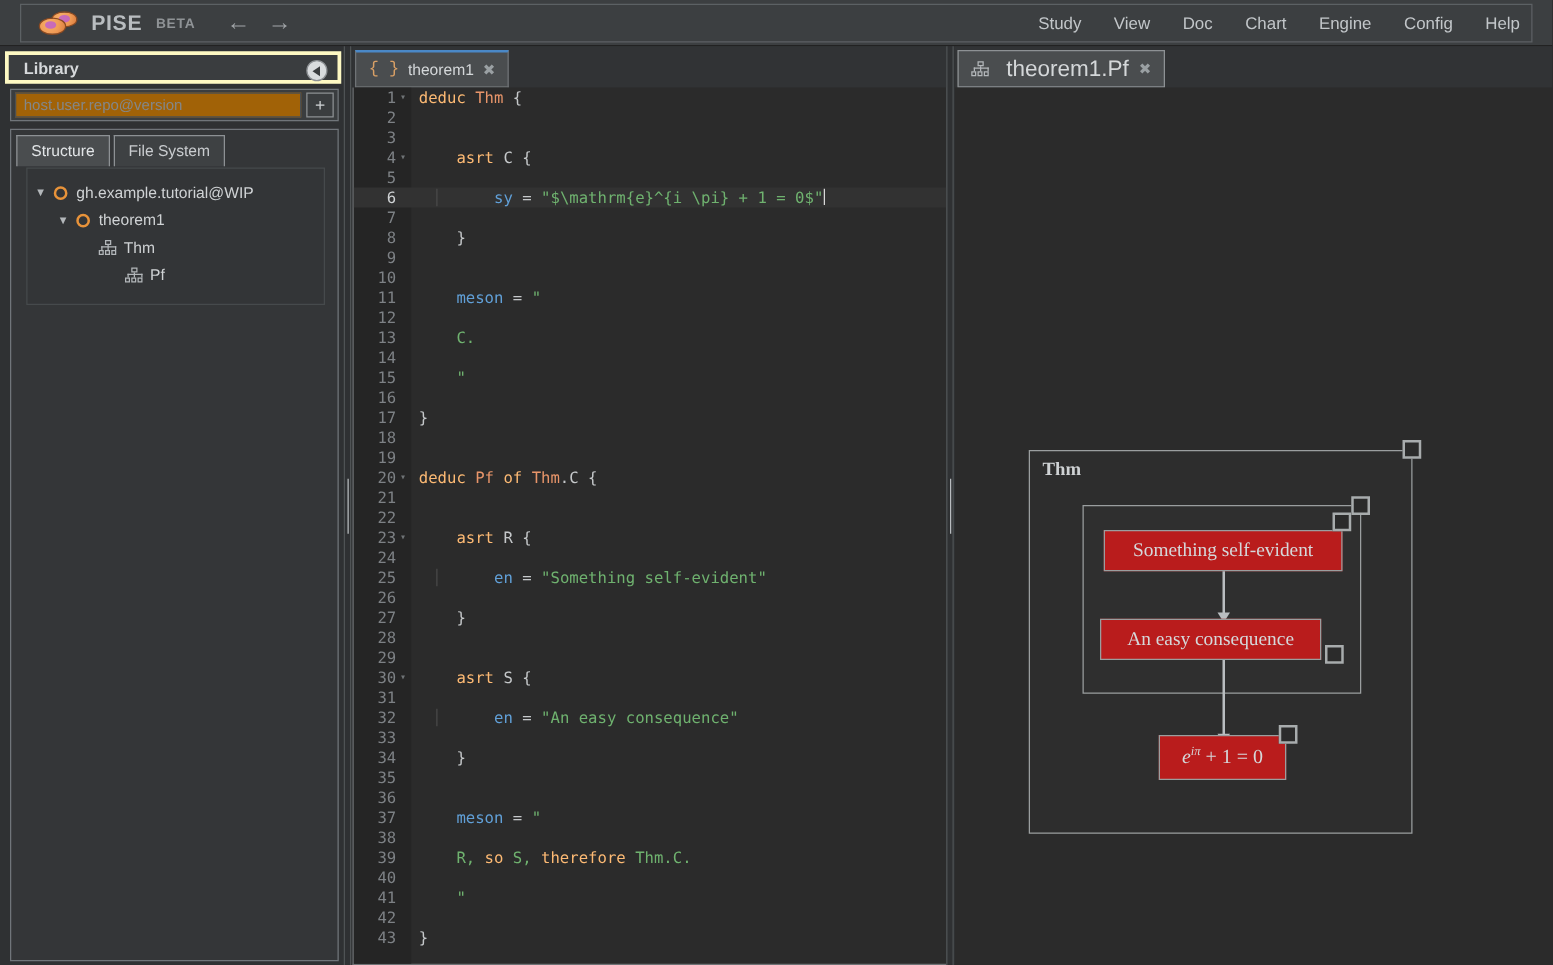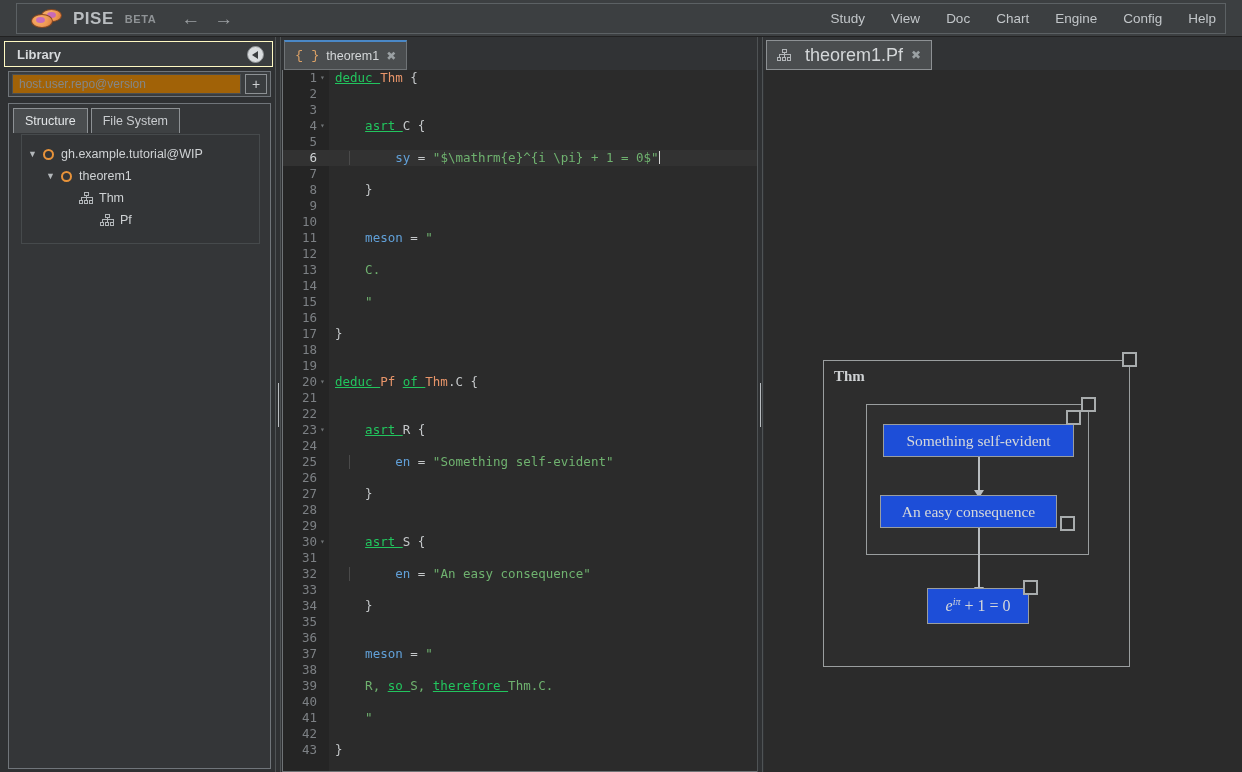--- a/index.html
+++ b/index.html
@@ -51,21 +51,21 @@
   }
   .menu-item { color:#c2c6c9; font-size:13.5px; cursor:pointer; }
 
   
   .library {
     position:absolute; left:0; top:37px; width:277px; height:735px;
     background:#2f3133;
   }
   .lib-head {
     position:absolute; left:4px; top:4px; width:269px; height:26px;
-    border:1px solid #fef9c3; background:#3a3d3f;
+    border:3px solid #fef9c3; background:#3a3d3f;
     display:flex; align-items:center;
   }
   .lib-title { color:#d6d9db; font-size:13px; font-weight:bold; margin-left:12px; }
   .lib-collapse {
     position:absolute; right:8px; top:4px; width:17px; height:17px; border-radius:50%;
     background:#d9dcde; border:1px solid #8d9194; cursor:pointer;
   }
   .lib-collapse::after {
     content:""; position:absolute; left:4px; top:4px;
     border-top:4px solid transparent; border-bottom:4px solid transparent;
@@ -164,21 +164,21 @@
   .cline.active { background:#323232; }
   .lnum {
     position:absolute; left:0; top:0; width:34px; text-align:right;
     color:#7d8185; font-family:"DejaVu Sans Mono","Liberation Mono",monospace; font-size:12.5px;
   }
   .cline.active .lnum { color:#cfd2d4; }
   .fold { position:absolute; left:37px; top:0; width:8px; color:#6f7376; font-size:8px; }
   .ctext { position:absolute; left:52px; top:0; color:#a9b7c6; }
   .indentguide { position:absolute; left:66px; top:1px; width:1px; height:14px; background:#4a4a4a; }
   .caret { display:inline-block; width:1px; height:13px; background:#d8d8d8; vertical-align:-2px; }
-  .kw   { color:#22c55e;text-decoration:underline; }
+  .kw   { color:#fdba74; }
   .typ  { color:#e8956a; }
   .id   { color:#61a0d8; }
   .str  { color:#6fb26f; }
   .pun  { color:#c5c8ca; }
 
   
   .diagram-panel {
     position:absolute; left:764px; top:37px; width:478px; height:735px;
     background:#313335;
   }
@@ -192,21 +192,21 @@
   .dcanvas {
     position:absolute; left:0; top:33px; width:478px; height:702px;
     background:#2b2b2b; overflow:hidden;
   }
   .dbox { position:absolute; border:1px solid #9a9e9f; background:rgba(255,255,255,0.012); }
   .dlabel {
     position:absolute; font-family:"Liberation Serif","DejaVu Serif",serif;
     color:#cfd2d4;
   }
   .dnode {
-    position:absolute; border:1px solid #9a9e9f; background:#1d4ed8;
+    position:absolute; border:1px solid #9a9e9f; background:#b91c1c;
     display:flex; align-items:center; justify-content:center;
     font-family:"Liberation Serif","DejaVu Serif",serif;
     color:#d5d8da; font-size:15.5px;
   }
   .handle {
     position:absolute; width:15px; height:15px;
     border:2px solid #a8acad; background:#2b2b2b;
   }
   .arrow { position:absolute; background:#b9bdc0; width:1.5px; }
   .arrowhead {

